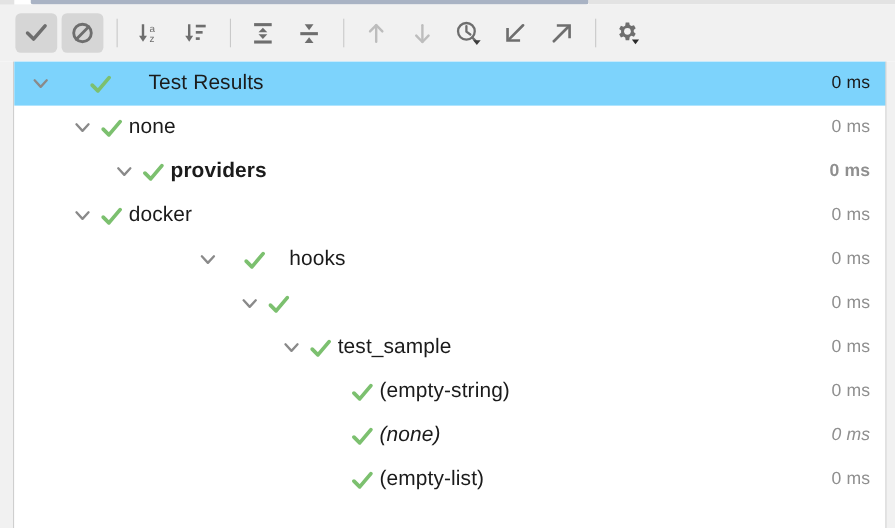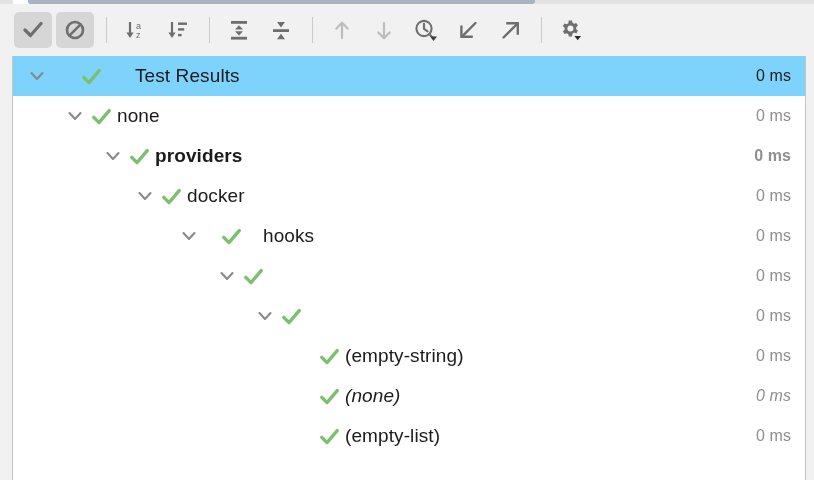--- a/index.html
+++ b/index.html
@@ -360,21 +360,21 @@
             </svg>
           </span>
           <span class="check">
             <svg class="ico " width="19" height="17" viewBox="0 0 19 17" xmlns="http://www.w3.org/2000/svg">
               <path d="M1.8 9.4 L7 14.6 L17.2 2.6" fill="none" stroke="#7cc06f" stroke-width="3.4" stroke-linecap="round" stroke-linejoin="round"></path>
             </svg>
           </span>
           <span class="label">providers</span>
           <span class="duration">0 ms</span>
         </div>
-        <div class="row" style="padding-left: 120px;">
+        <div class="row" style="padding-left: 50px;">
           <span class="chev">
             <svg class="ico " width="16" height="16" viewBox="0 0 16 16" xmlns="http://www.w3.org/2000/svg">
               <polyline points="2.5,5 8,11 13.5,5" fill="none" stroke="#8a8a8a" stroke-width="2.1" stroke-linecap="round" stroke-linejoin="round"></polyline>
             </svg>
           </span>
           <span class="check">
             <svg class="ico " width="19" height="17" viewBox="0 0 19 17" xmlns="http://www.w3.org/2000/svg">
               <path d="M1.8 9.4 L7 14.6 L17.2 2.6" fill="none" stroke="#7cc06f" stroke-width="3.4" stroke-linecap="round" stroke-linejoin="round"></path>
             </svg>
           </span>
@@ -412,20 +412,21 @@
           <span class="chev">
             <svg class="ico " width="16" height="16" viewBox="0 0 16 16" xmlns="http://www.w3.org/2000/svg">
               <polyline points="2.5,5 8,11 13.5,5" fill="none" stroke="#8a8a8a" stroke-width="2.1" stroke-linecap="round" stroke-linejoin="round"></polyline>
             </svg>
           </span>
           <span class="check">
             <svg class="ico " width="19" height="17" viewBox="0 0 19 17" xmlns="http://www.w3.org/2000/svg">
               <path d="M1.8 9.4 L7 14.6 L17.2 2.6" fill="none" stroke="#7cc06f" stroke-width="3.4" stroke-linecap="round" stroke-linejoin="round"></path>
             </svg>
           </span>
+          <span class="label">test_sample</span>
           <span class="duration">0 ms</span>
         </div>
         <div class="row" style="padding-left: 278px; justify-content: center;">
           <span class="chev empty">
             <svg class="ico " width="16" height="16" viewBox="0 0 16 16" xmlns="http://www.w3.org/2000/svg">
               <polyline points="2.5,5 8,11 13.5,5" fill="none" stroke="#8a8a8a" stroke-width="2.1" stroke-linecap="round" stroke-linejoin="round"></polyline>
             </svg>
           </span>
           <span class="check">
             <svg class="ico " width="19" height="17" viewBox="0 0 19 17" xmlns="http://www.w3.org/2000/svg">

